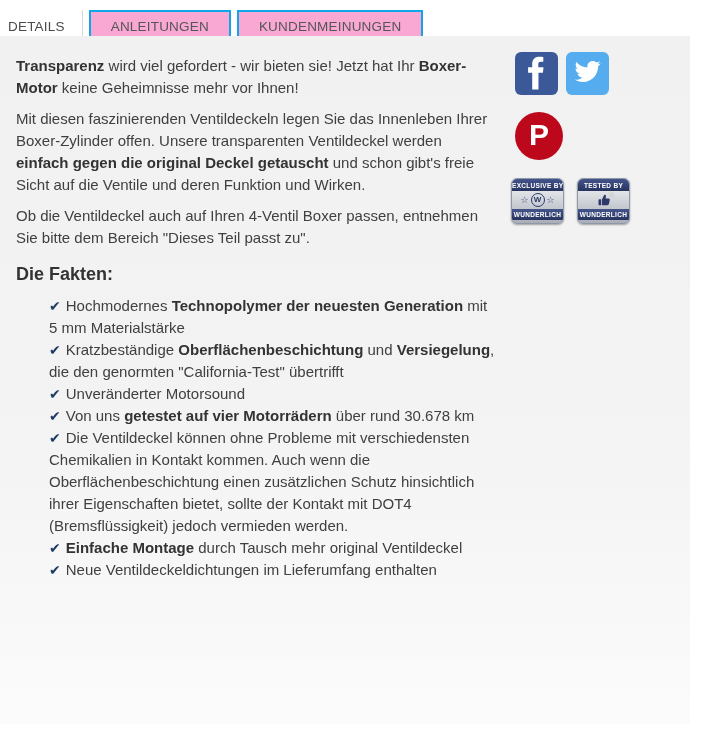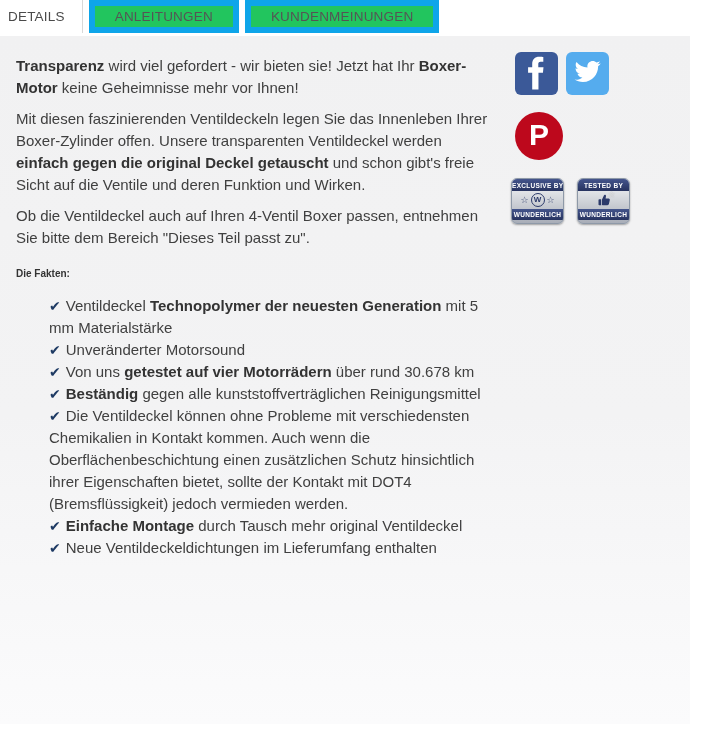--- a/index.html
+++ b/index.html
@@ -1,35 +1,35 @@
 <!DOCTYPE html>
 <html><head>
 <meta charset="utf-8">
 <style>
   * { box-sizing: border-box; margin: 0; padding: 0; }
   html,body { width:726px; height:756px; background:#fff; overflow:hidden;
               font-family:"Liberation Sans", sans-serif; }
 
   
-  .tabbar { display:flex; align-items:stretch; height:33px; background:#fff; }
+  .tabbar { display:flex; align-items:stretch; height:33px; background:#fff;margin-top:10px; }
   .tab { display:flex; align-items:center; font-size:13.5px; color:#555;
          letter-spacing:.2px; padding:0 20px; cursor:pointer;
-         background:#22c55e; border:6px solid #0ea5e9; margin-left:6px; }
+         background:#f9a8d4; border:2px solid #0ea5e9; margin-left:6px; }
   .tab.active { background:#fff; border:none; border-right:1px solid #d8d8d8;
                 margin-left:0; padding:0 17px 0 8px; color:#4a4a4a; }
 
   
   .panel { position:absolute; top:36px; left:0; width:690px; height:688px;
            background:linear-gradient(180deg,#f1f1f2 0%,#f3f3f4 55%,#fbfbfc 100%); }
 
   .text-col { position:absolute; top:19px; left:16px; width:482px;
               font-size:15px; line-height:22px; color:#404040; }
   .text-col p { margin:0 0 9px; }
   .b { font-weight:bold; color:#333; }
-  .facts-heading { font-weight:bold; color:#333; margin:14px 0 10px; font-size:10px; }
+  .facts-heading { font-weight:bold; color:#333; margin:14px 0 10px; font-size:18px; }
   ul.facts { list-style:none; padding-left:33px; }
   ul.facts li { margin:0; }
   .check { color:#1e3a63; margin-right:5px; font-size:14px; }
 
   
   .sq { position:absolute; width:43px; height:43px; border-radius:6px;
         display:flex; align-items:center; justify-content:center; cursor:pointer; }
   .fb { left:515px; top:16px; background:#3b5998; overflow:hidden; }
   .tw { left:566px; top:16px; background:#55acee; }
   .pin { position:absolute; left:515px; top:76px; width:48px; height:48px;
@@ -69,24 +69,24 @@
 <div class="panel">
 
   <div class="text-col">
     <div>
         <p><span class="b">Transparenz</span><span> wird viel gefordert - wir bieten sie! Jetzt hat Ihr </span><span class="b">Boxer-Motor</span><span> keine Geheimnisse mehr vor Ihnen!</span></p>
         <p><span>Mit diesen faszinierenden Ventildeckeln legen Sie das Innenleben Ihrer Boxer-Zylinder offen. Unsere transparenten Ventildeckel werden </span><span class="b">einfach gegen die original Deckel getauscht</span><span> und schon gibt's freie Sicht auf die Ventile und deren Funktion und Wirken.</span></p>
         <p><span>Ob die Ventildeckel auch auf Ihren 4-Ventil Boxer passen, entnehmen Sie bitte dem Bereich "Dieses Teil passt zu".</span></p>
       </div>
     <div class="facts-heading">Die Fakten:</div>
     <ul class="facts">
-        <li><span class="check">✔</span><span>Ventildeckel </span><span class="b">Technopolymer der neuesten Generation</span><span> mit 5 mm Materialstärke</span></li>
+        <li><span class="check">✔</span><span>Hochmodernes </span><span class="b">Technopolymer der neuesten Generation</span><span> mit 5 mm Materialstärke</span></li>
+        <li><span class="check">✔</span><span>Kratzbeständige </span><span class="b">Oberflächenbeschichtung</span><span> und </span><span class="b">Versiegelung</span><span>, die den genormten "California-Test" übertrifft</span></li>
         <li><span class="check">✔</span><span>Unveränderter Motorsound</span></li>
         <li><span class="check">✔</span><span>Von uns </span><span class="b">getestet auf vier Motorrädern</span><span> über rund 30.678 km</span></li>
-        <li><span class="check">✔</span><span class="b">Beständig</span><span> gegen alle kunststoffverträglichen Reinigungsmittel</span></li>
         <li><span class="check">✔</span><span>Die Ventildeckel können ohne Probleme mit verschiedensten Chemikalien in Kontakt kommen. Auch wenn die Oberflächenbeschichtung einen zusätzlichen Schutz hinsichtlich ihrer Eigenschaften bietet, sollte der Kontakt mit DOT4 (Bremsflüssigkeit) jedoch vermieden werden.</span></li>
         <li><span class="check">✔</span><span class="b">Einfache Montage</span><span> durch Tausch mehr original Ventildeckel</span></li>
         <li><span class="check">✔</span><span>Neue Ventildeckeldichtungen im Lieferumfang enthalten</span></li>
       </ul>
   </div>
 
   <div class="sq fb">
     <span>
       <svg width="43" height="43" viewBox="0 0 24 24">
         <path fill="#ffffff" d="M15.6 12.7h-2.5V22h-3.5v-9.3H7.3V9.6h2.3V7.8c0-2.6 1.4-4.1 4-4.1 1 0 1.9.1 2.2.2v2.7h-1.5c-1.1 0-1.3.5-1.3 1.4v1.6h2.9l-.3 3.1z"></path>

